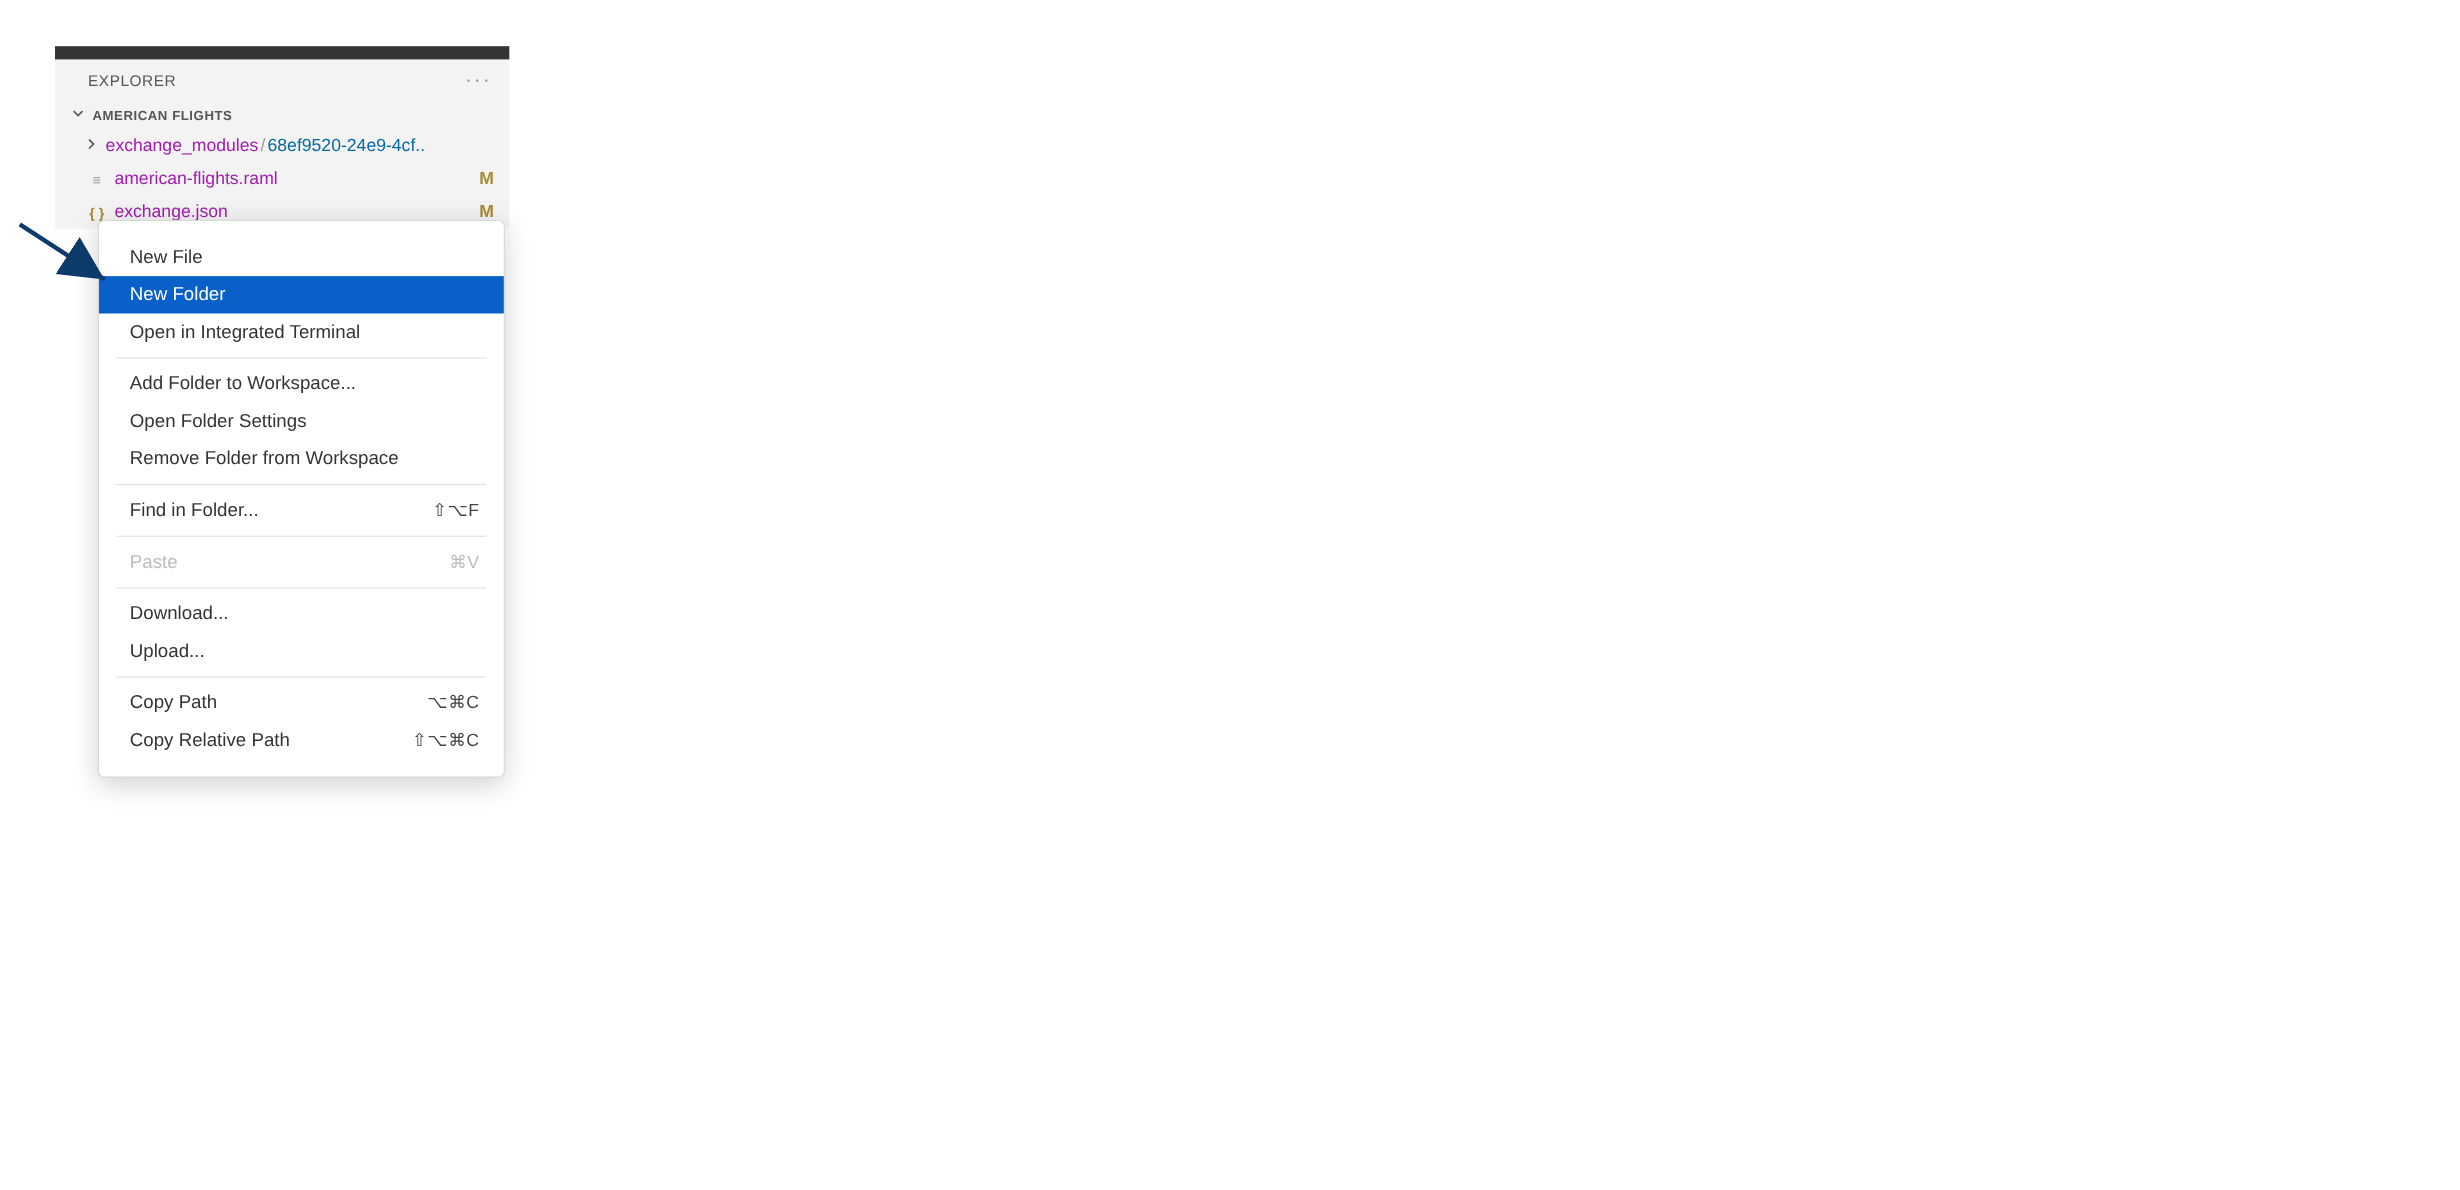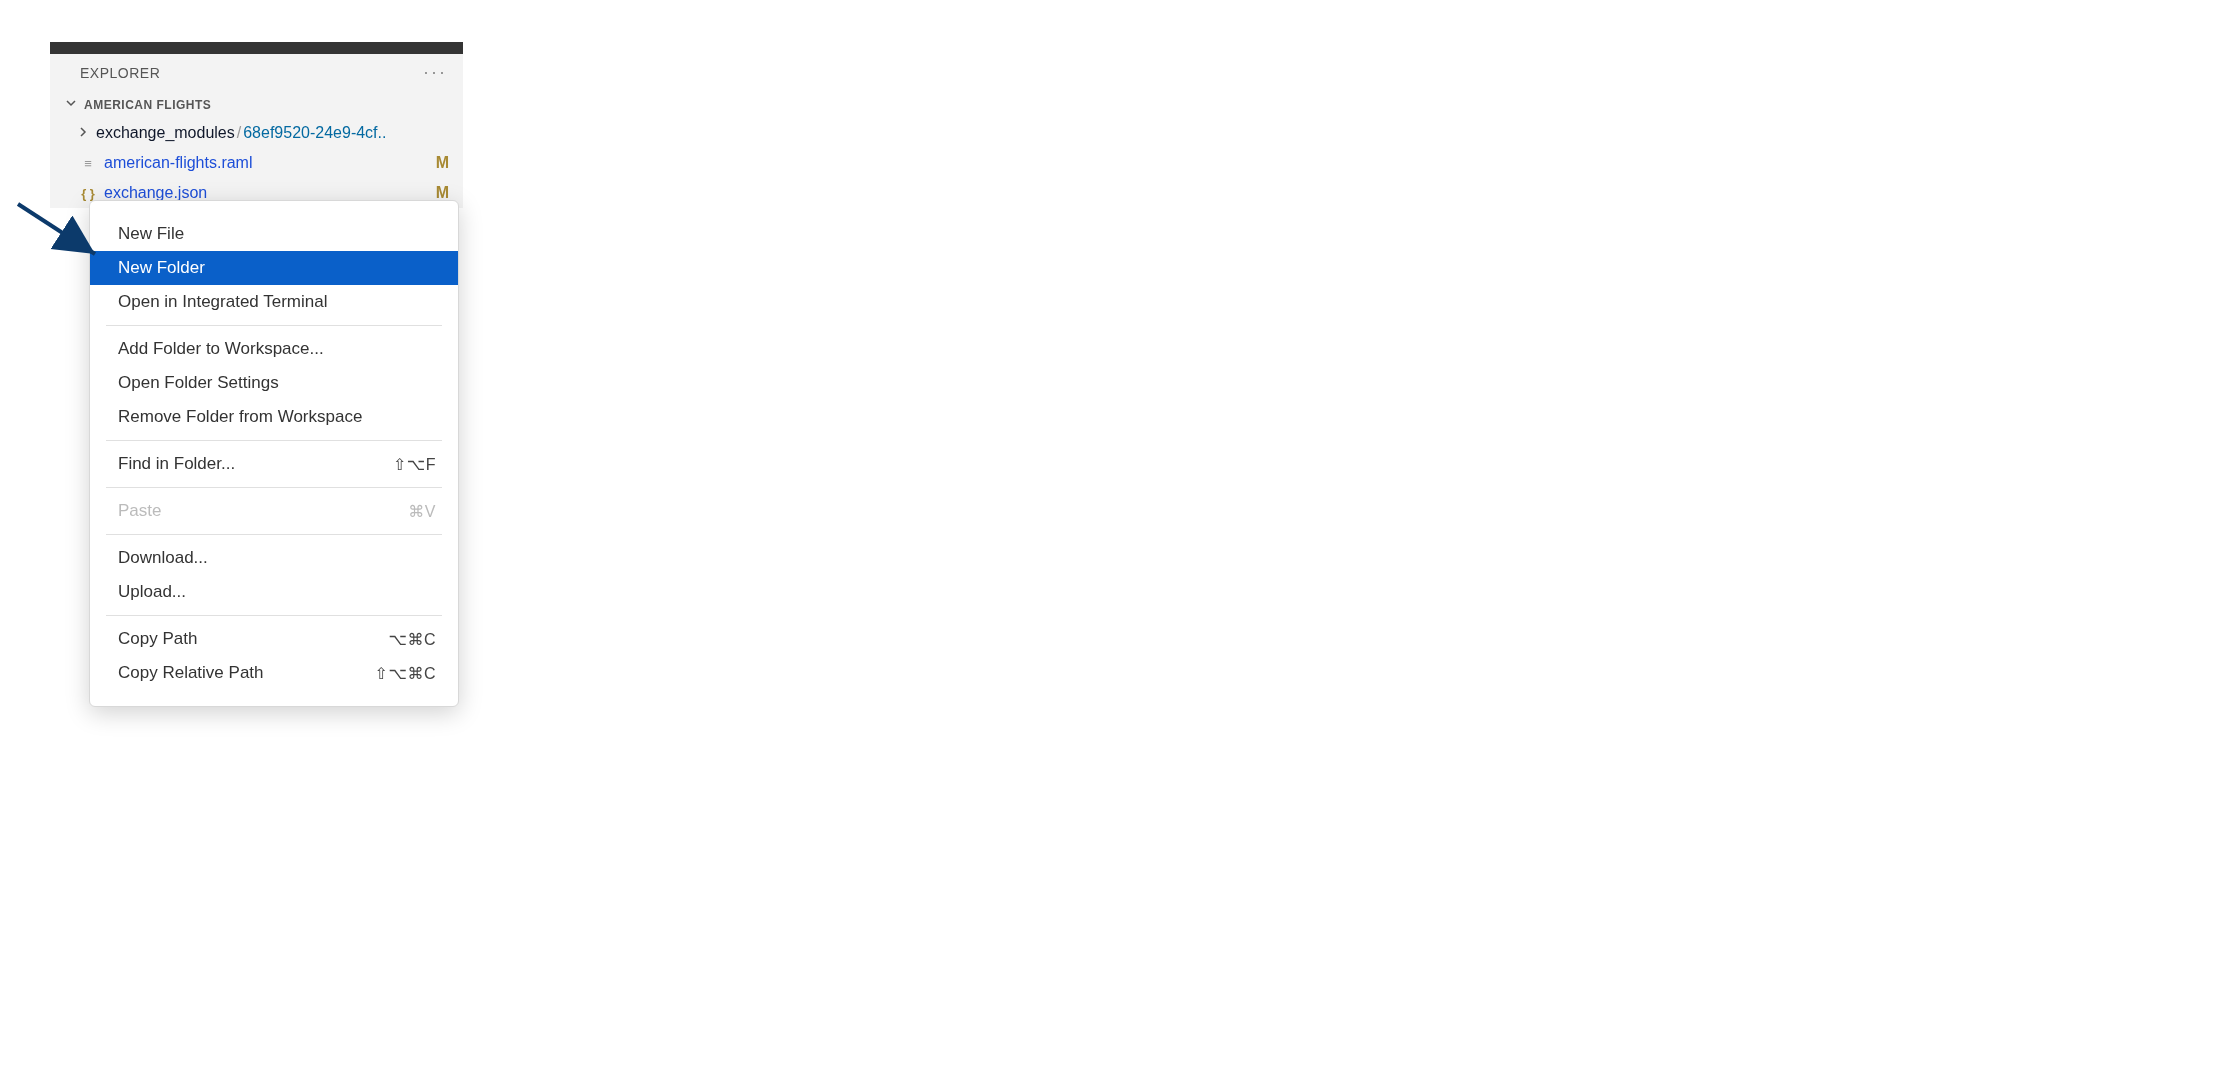--- a/index.html
+++ b/index.html
@@ -62,21 +62,21 @@
       color: #333;
       height: 30px;
       gap: 6px;
     }
     .tree-folder .chevron-right {
       color: #555;
       width: 14px;
       text-align: center;
     }
     .tree-folder .folder-name {
-      color: #0f172a;
+      color: #a21caf;
     }
     .tree-folder .folder-hash {
       color: #0369a1;
     }
     .folder-sep {
       color: #999;
       margin: 0 2px;
     }
     .file-row {
       padding-left: 30px;
@@ -96,21 +96,21 @@
       font-size: 13px;
     }
     .file-icon.lines {
       color: #999;
     }
     .file-icon.braces {
       color: #a88a33;
       font-weight: 600;
     }
     .file-name {
-      color: #1d4ed8;
+      color: #a21caf;
     }
     .file-status {
       color: #a88a33;
       font-weight: 600;
       font-size: 16px;
     }
     .context-menu {
       position: absolute;
       left: 89px;
       top: 200px;

